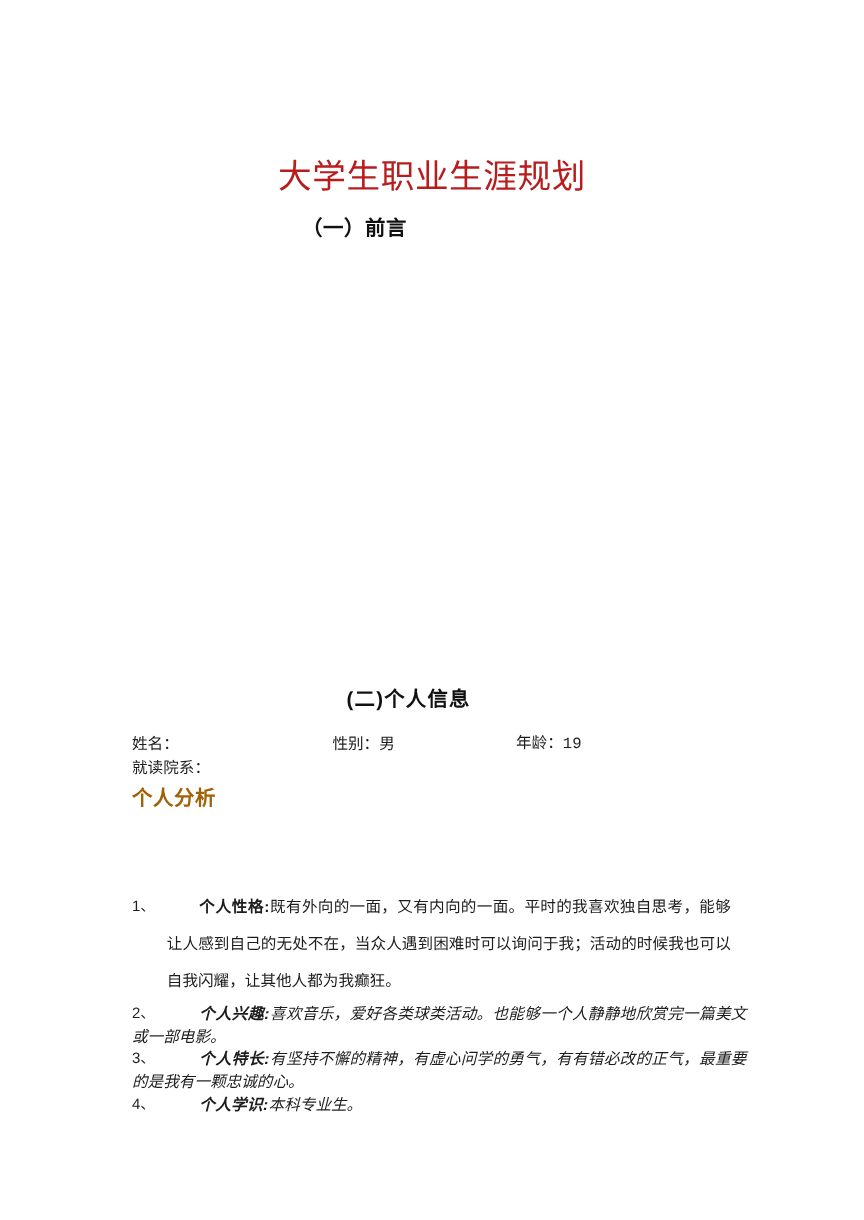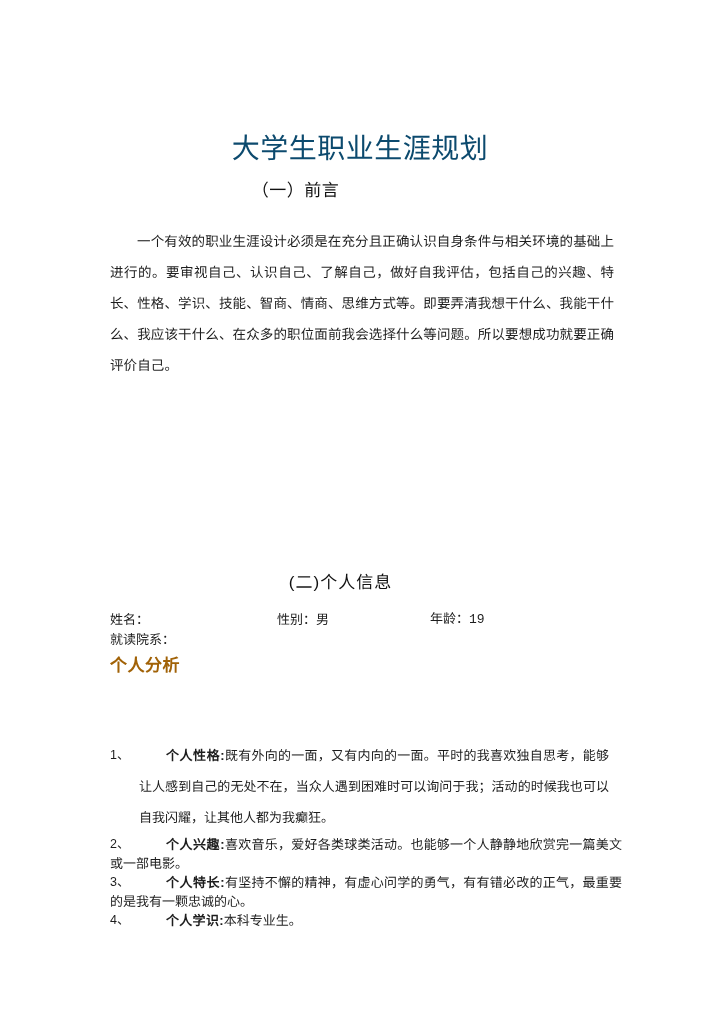--- a/index.html
+++ b/index.html
@@ -30,31 +30,31 @@
     position: absolute;
     left: 0;
     top: 110px;
     width: 720px;
     text-align: center;
     font-family: "Liberation Serif", "DejaVu Serif", serif;
     font-size: 28px;
     line-height: 40px;
     font-weight: 400;
     letter-spacing: 0.5px;
-    color: #0c4a6e;
+    color: #b91c1c;
   }
 
   .section-heading-center {
     position: absolute;
     left: 0;
     width: 591px;
     text-align: center;
     font-size: 17px;
     line-height: 26px;
-    font-weight: normal;
+    font-weight: bold;
     color: #111111;
   }
   .section-heading-center.preface { top: 178px; letter-spacing: 0.5px; }
   .section-heading-center.personal-info { top: 570px; letter-spacing: 1px; margin-left: 45px; }
 
   .section-heading-left {
     position: absolute;
     left: 110px;
     top: 654px;
     font-size: 17px;
@@ -143,34 +143,34 @@
     padding-left: 29px;
     text-indent: 27px;
     width: 470px;
   }
   .analysis-item.tight {
     line-height: 19px;
     margin-top: 0px;
   }
   .analysis-item.tight .content {
     text-indent: 56px;
+    font-style: italic;
   }
   .analysis-item.gap-top { margin-top: 2px; }
 </style>
 </head>
 <body>
 
 <div class="page">
 
   <h1 class="doc-title">大学生职业生涯规划</h1>
 
   <div class="section-heading-center preface">（一）前言</div>
 
   <div class="body-block" id="preface-body">
-    <p>一个有效的职业生涯设计必须是在充分且正确认识自身条件与相关环境的基础上进行的。要审视自己、认识自己、了解自己，做好自我评估，包括自己的兴趣、特长、性格、学识、技能、智商、情商、思维方式等。即要弄清我想干什么、我能干什么、我应该干什么、在众多的职位面前我会选择什么等问题。所以要想成功就要正确评价自己。</p>
   </div>
 
   <div class="section-heading-center personal-info">(二)个人信息</div>
 
   <div class="info-grid">
     <div class="info-row">
       <span class="info-cell col-1">姓名：</span>
       <span class="info-cell col-2">性别：男</span>
       <span class="info-cell col-3">年龄：19</span>
     </div>

